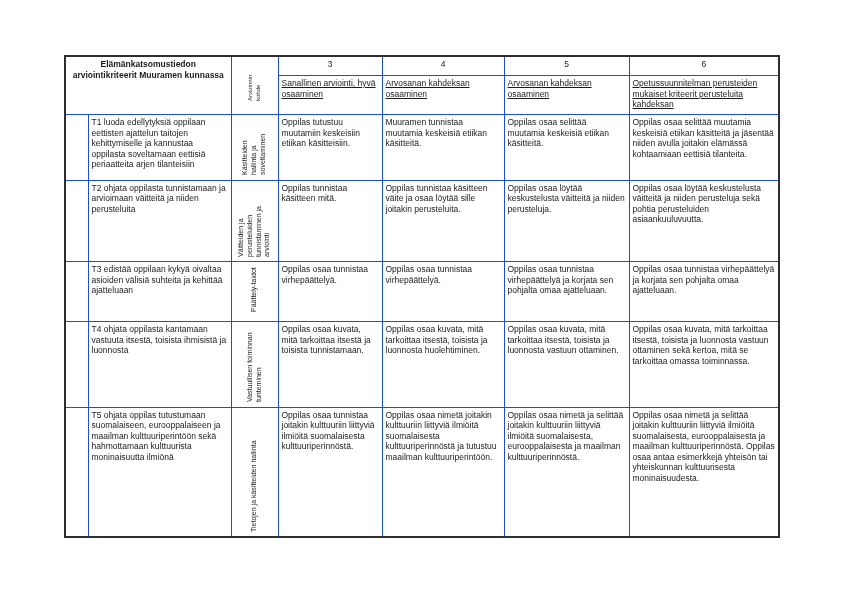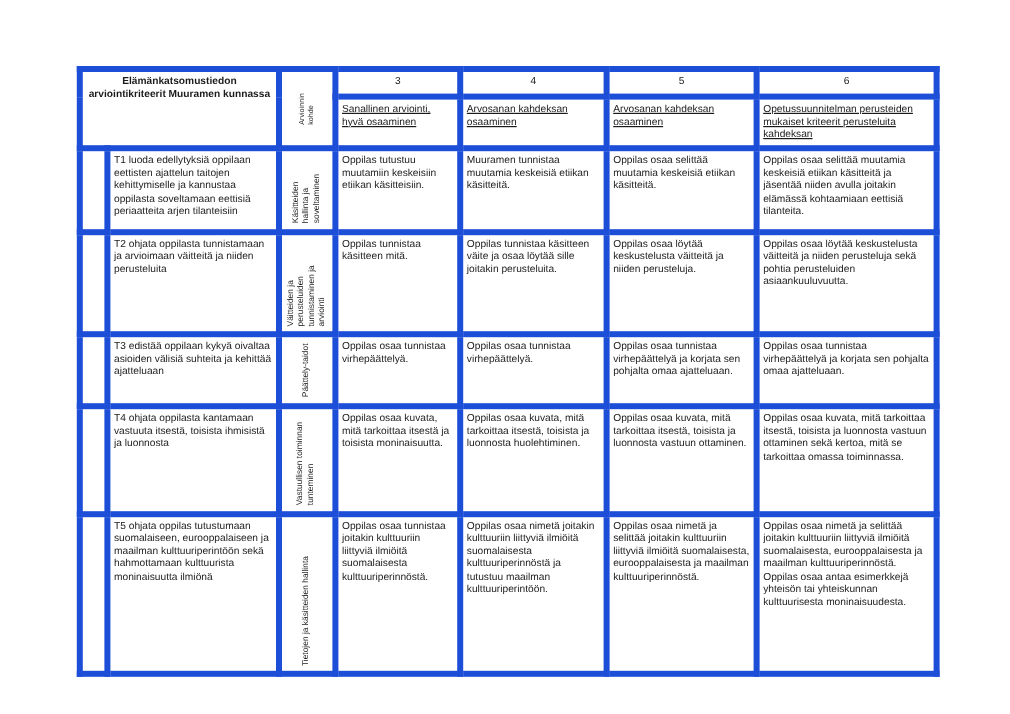--- a/index.html
+++ b/index.html
@@ -23,21 +23,21 @@
   table.criteria {
     position: absolute;
     left: 64px;
     top: 55px;
     width: 714px;
     border-collapse: collapse;
     table-layout: fixed;
     border: 2px solid #2e2e2e;
   }
   table.criteria td {
-    border: 5px solid #1d4ed8;
+    border: 1px solid #1d4ed8;
     vertical-align: top;
     padding: 2px 3px;
     font-size: 8.5px;
     line-height: 1.24;
     overflow: hidden;
   }
   td.title-cell {
     text-align: center;
     vertical-align: middle;
     font-weight: bold;
@@ -154,21 +154,21 @@
       <td class="grade-cell">Oppilas osaa tunnistaa virhepäättelyä ja korjata sen pohjalta omaa ajatteluaan.</td>
       <td class="grade-cell">Oppilas osaa tunnistaa virhepäättelyä ja korjata sen pohjalta omaa ajatteluaan.</td>
     </tr>
 
     <tr class="row-t4">
       <td class="spacer-cell"></td>
       <td class="objective-cell">T4 ohjata oppilasta kantamaan vastuuta itsestä, toisista ihmisistä ja luonnosta</td>
       <td class="vcell">
         <span class="vtext vh-r3">Vastuullisen toiminnan tunteminen</span>
       </td>
-      <td class="grade-cell">Oppilas osaa kuvata, mitä tarkoittaa itsestä ja toisista moninaisuutta.</td>
+      <td class="grade-cell">Oppilas osaa kuvata, mitä tarkoittaa itsestä ja toisista tunnistamaan.</td>
       <td class="grade-cell">Oppilas osaa kuvata, mitä tarkoittaa itsestä, toisista ja luonnosta huolehtiminen.</td>
       <td class="grade-cell">Oppilas osaa kuvata, mitä tarkoittaa itsestä, toisista ja luonnosta vastuun ottaminen.</td>
       <td class="grade-cell">Oppilas osaa kuvata, mitä tarkoittaa itsestä, toisista ja luonnosta vastuun ottaminen sekä kertoa, mitä se tarkoittaa omassa toiminnassa.</td>
     </tr>
 
     <tr class="row-t5">
       <td class="spacer-cell"></td>
       <td class="objective-cell">T5 ohjata oppilas tutustumaan suomalaiseen, eurooppalaiseen ja maailman kulttuuriperintöön sekä hahmottamaan kulttuurista moninaisuutta ilmiönä</td>
       <td class="vcell">
         <span class="vtext vh-r4">Tietojen ja käsitteiden hallinta</span>

